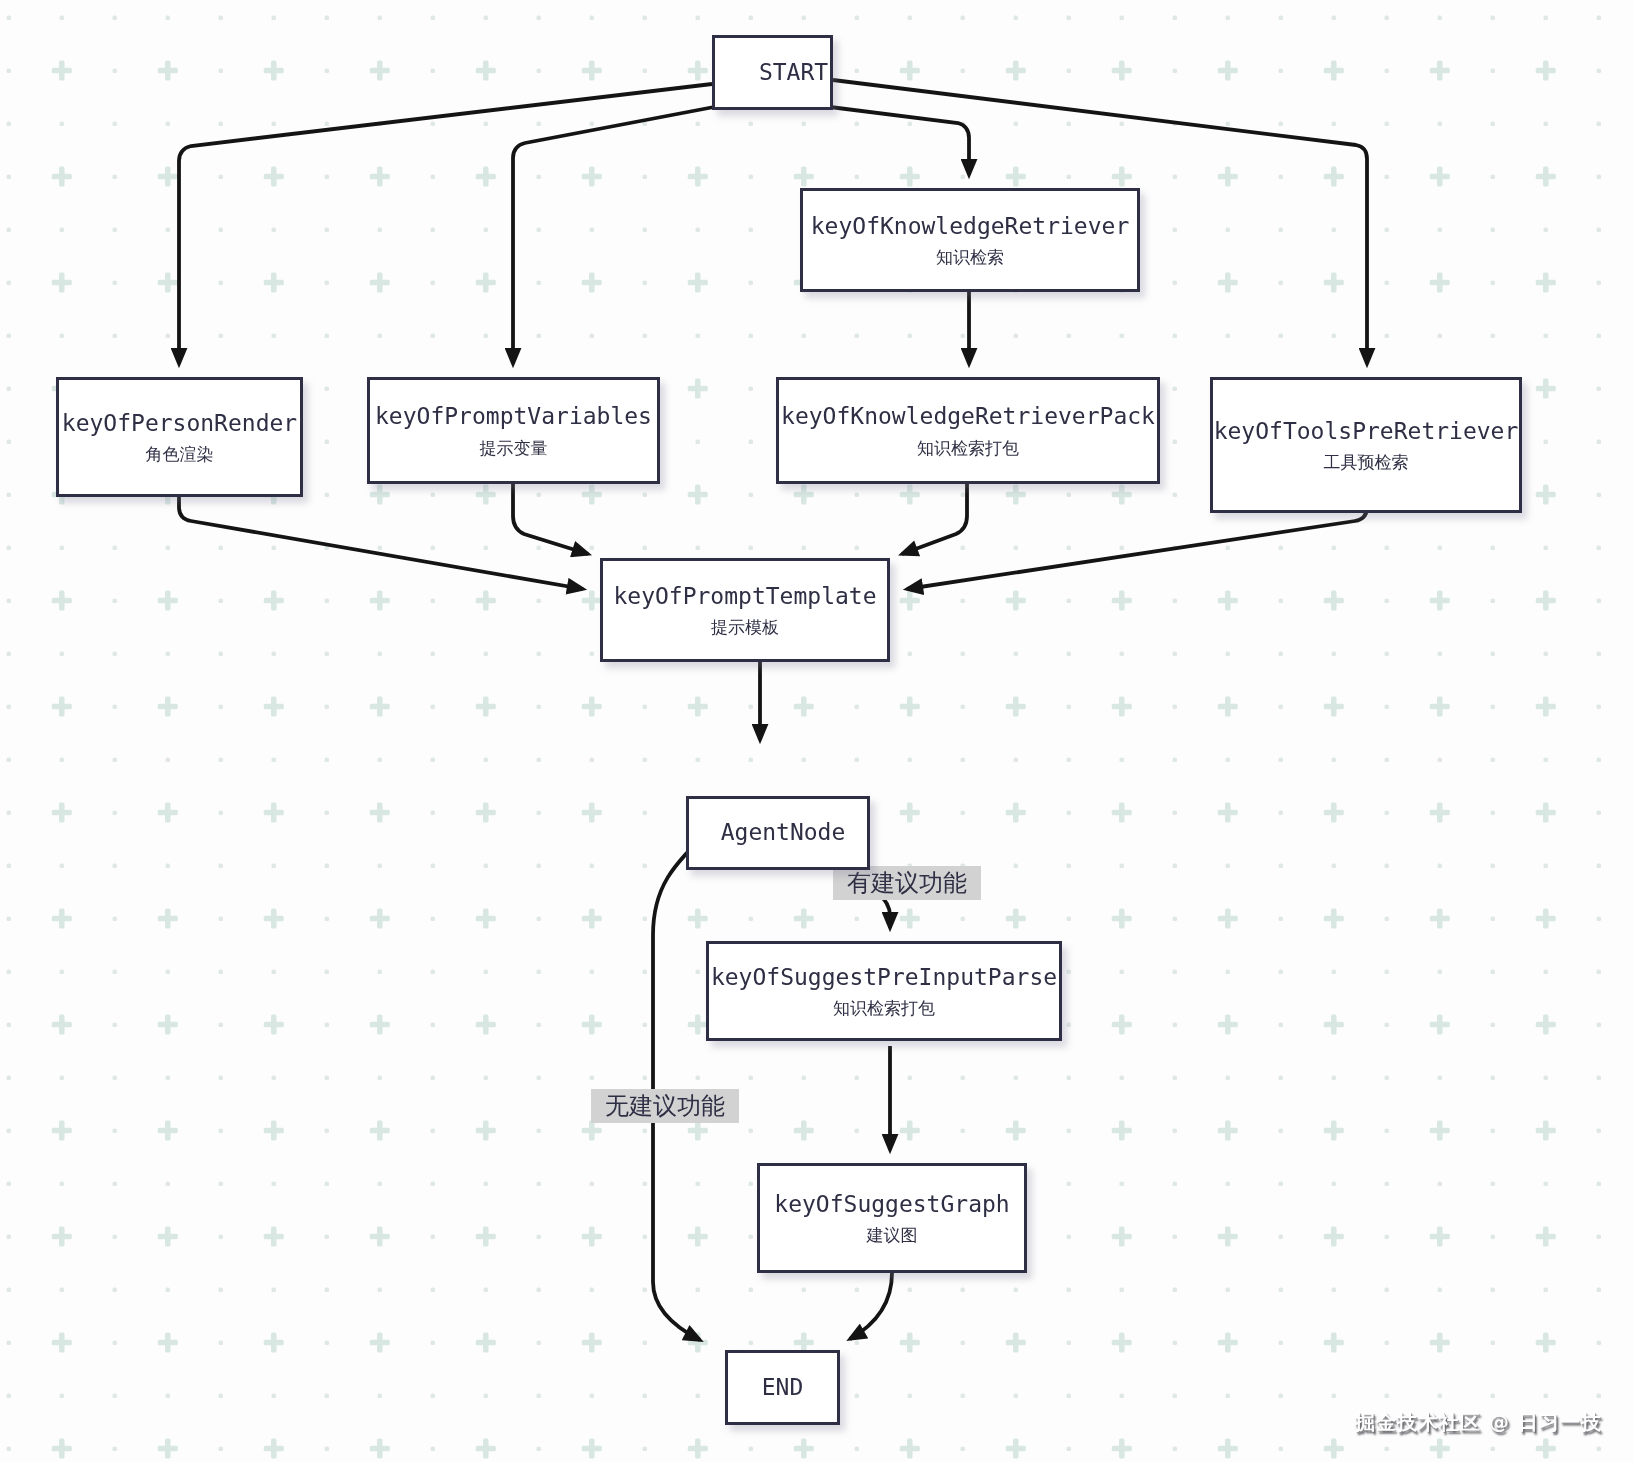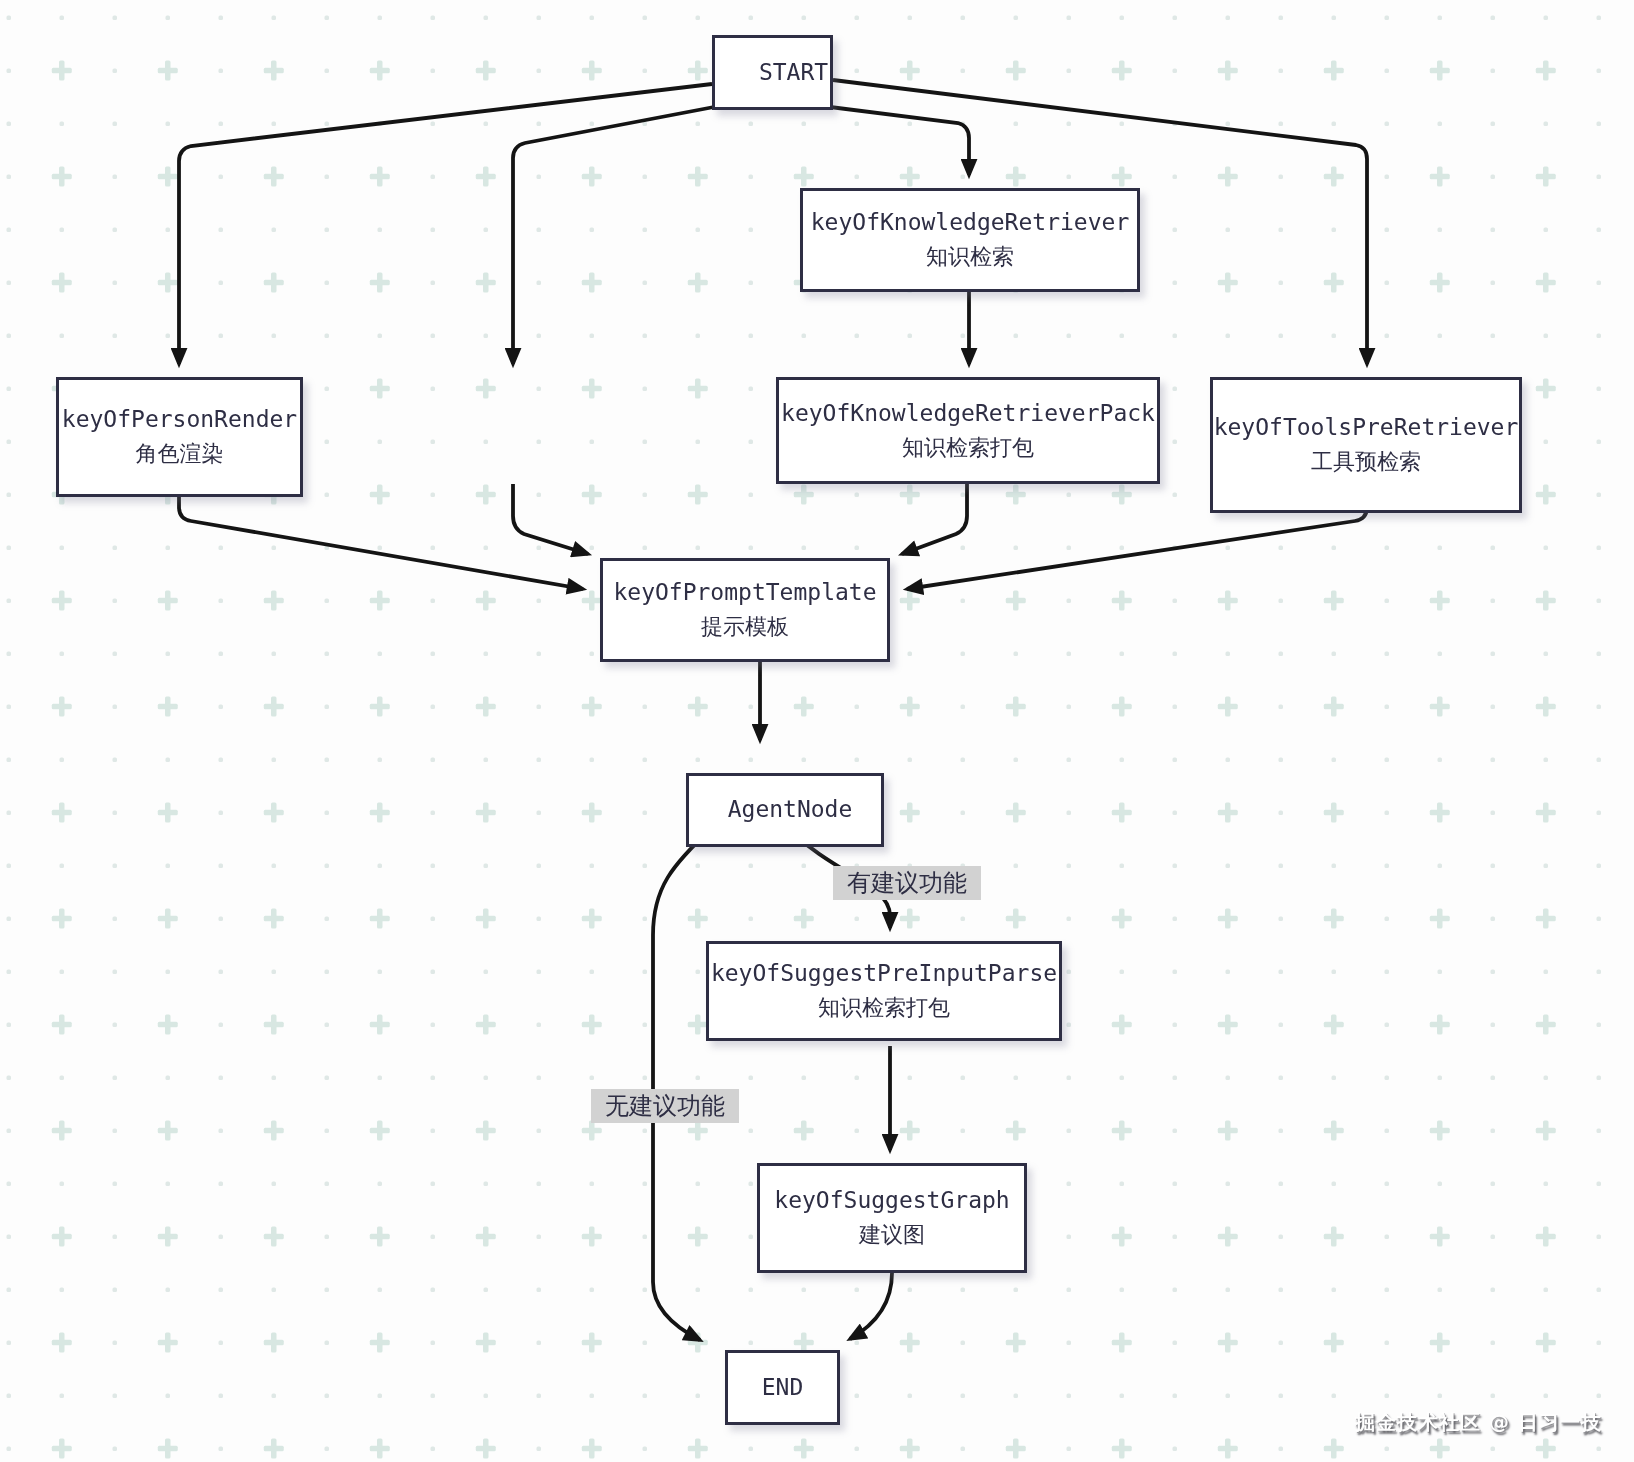--- a/index.html
+++ b/index.html
@@ -65,21 +65,21 @@
   }
   .node .en {
     font-family: "DejaVu Sans Mono", monospace;
     font-size: 23px;
     color: var(--node-text);
     white-space: nowrap;
     line-height: 1.3;
   }
   .node .zh {
     font-family: "DejaVu Sans", sans-serif;
-    font-size: 22px;
+    font-size: 17px;
     color: var(--node-text);
     white-space: nowrap;
     line-height: 1.3;
   }
 
   .watermark {
     position: absolute;
     z-index: 5;
     right: 32px;
     bottom: 26px;
@@ -141,37 +141,41 @@
   <div class="node" style="left:800px; top:188px; width:340px; height:104px;">
     <span class="en">keyOfKnowledgeRetriever</span>
     <span class="zh">知识检索</span>
   </div>
 
   <div class="node" style="left:56px; top:377px; width:247px; height:120px;">
     <span class="en">keyOfPersonRender</span>
     <span class="zh">角色渲染</span>
   </div>
 
+  <div class="node" style="left:367px; top:377px; width:293px; height:107px;">
+    <span class="en">keyOfPromptVariables</span>
+    <span class="zh">提示变量</span>
+  </div>
 
   <div class="node" style="left:776px; top:377px; width:384px; height:107px;">
     <span class="en">keyOfKnowledgeRetrieverPack</span>
     <span class="zh">知识检索打包</span>
   </div>
 
   <div class="node" style="left:1210px; top:377px; width:312px; height:136px;">
     <span class="en">keyOfToolsPreRetriever</span>
     <span class="zh">工具预检索</span>
   </div>
 
   <div class="node" style="left:600px; top:558px; width:290px; height:104px;">
     <span class="en">keyOfPromptTemplate</span>
     <span class="zh">提示模板</span>
   </div>
 
-  <div class="node" style="left:686px; top:773px; width:198px; height:74px;padding-left:10px;">
+  <div class="node" style="left:686px; top:796px; width:184px; height:74px;padding-left:10px;">
     <span class="en">AgentNode</span>
   </div>
 
   <div class="node" style="left:706px; top:941px; width:356px; height:100px;">
     <span class="en">keyOfSuggestPreInputParse</span>
     <span class="zh">知识检索打包</span>
   </div>
 
   <div class="node" style="left:757px; top:1163px; width:270px; height:110px;">
     <span class="en">keyOfSuggestGraph</span>

